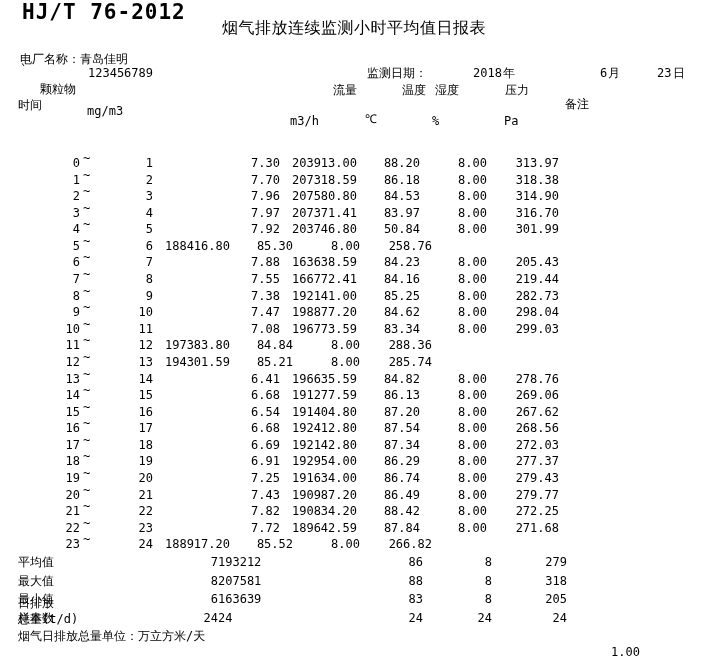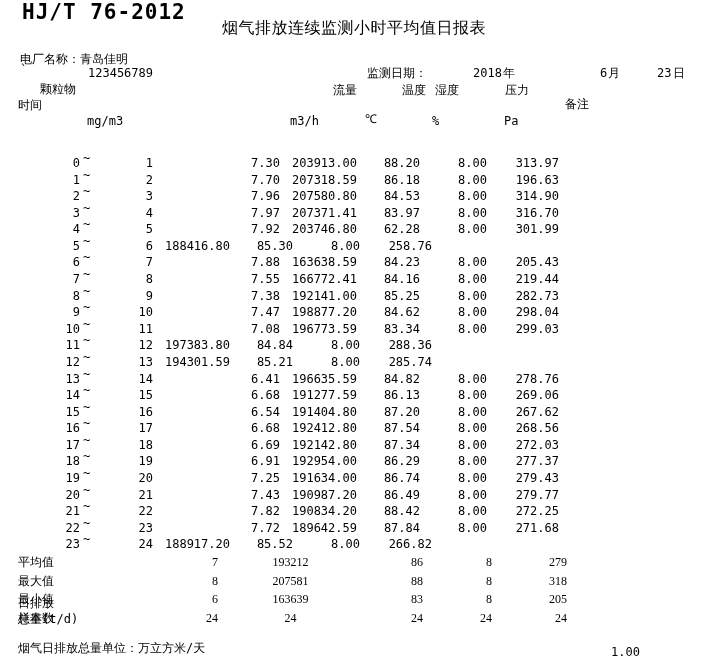--- a/index.html
+++ b/index.html
@@ -3,33 +3,33 @@
 <meta charset="utf-8">
 <style>
   html,body{margin:0;padding:0;background:#fff;}
   #page{position:relative;width:706px;height:665px;background:#ffffff;color:#000000;
         font-family:"DejaVu Sans Mono","Liberation Mono",monospace;
         font-size:12px;line-height:14px;overflow:hidden;}
   .abs{position:absolute;white-space:pre;}
   .std{font-weight:bold;font-size:21px;letter-spacing:1px;}
   .title{font-weight:normal;font-size:16px;letter-spacing:0.5px;}
   .row{display:flex;height:16.58px;}
-  .srow{display:flex;height:18.5px;font-family:Liberation Serif, serif;}
+  .srow{display:flex;height:18.5px;}
   .c{display:block;}
   .h1{width:80px;text-align:right;}
   .tld{width:13px;text-align:center;position:relative;top:-5px;}
   .h2{width:60px;text-align:right;}
   .pm{width:127px;text-align:right;}
   .fl{width:77px;text-align:right;}
   .tp{width:63px;text-align:right;}
   .hu{width:67px;text-align:right;}
   .pr{width:72px;text-align:right;}
   .slb{width:80px;padding-left:18px;box-sizing:border-box;}
   .s1{width:138px;text-align:right;}
-  .s2{width:145px;text-align:center;}
+  .s2{width:145px;text-align:left;}
   .s3{width:60px;text-align:right;}
   .s4{width:69px;text-align:right;}
   .s5{width:75px;text-align:right;}
 </style>
 </head>
 <body>
 
 <div id="page">
 
   <div class="abs std" style="left:22px;top:5px;">HJ/T 76-2012</div>
@@ -48,21 +48,21 @@
   <div class="abs" style="left:673px;top:66px;">日</div>
 
   <div class="abs" style="left:40px;top:82px;">颗粒物</div>
   <div class="abs" style="left:333px;top:83px;">流量</div>
   <div class="abs" style="left:402px;top:83px;">温度</div>
   <div class="abs" style="left:435px;top:83px;">湿度</div>
   <div class="abs" style="left:505px;top:83px;text-align:right;">压力</div>
   <div class="abs" style="left:18px;top:98px;">时间</div>
   <div class="abs" style="left:565px;top:97px;">备注</div>
 
-  <div class="abs" style="left:87px;top:114px;">mg/m3</div>
+  <div class="abs" style="left:87px;top:104px;">mg/m3</div>
   <div class="abs" style="left:290px;top:114px;">m3/h</div>
   <div class="abs" style="left:365px;top:112px;">℃</div>
   <div class="abs" style="left:432px;top:114px;">%</div>
   <div class="abs" style="left:504px;top:114px;">Pa</div>
 
   <div class="abs" style="left:0px;top:128px;">
     <div class="row">
       <span class="c h1">0</span>
       <span class="c tld">~</span>
       <span class="c h2">1</span>
@@ -72,21 +72,21 @@
       <span class="c hu">8.00</span>
       <span class="c pr">313.97</span>
     </div><div class="row">
       <span class="c h1">1</span>
       <span class="c tld">~</span>
       <span class="c h2">2</span>
       <span class="c pm">7.70</span>
       <span class="c fl">207318.59</span>
       <span class="c tp">86.18</span>
       <span class="c hu">8.00</span>
-      <span class="c pr">196.63</span>
+      <span class="c pr">318.38</span>
     </div><div class="row">
       <span class="c h1">2</span>
       <span class="c tld">~</span>
       <span class="c h2">3</span>
       <span class="c pm">7.96</span>
       <span class="c fl">207580.80</span>
       <span class="c tp">84.53</span>
       <span class="c hu">8.00</span>
       <span class="c pr">314.90</span>
     </div><div class="row">
@@ -97,21 +97,21 @@
       <span class="c fl">207371.41</span>
       <span class="c tp">83.97</span>
       <span class="c hu">8.00</span>
       <span class="c pr">316.70</span>
     </div><div class="row">
       <span class="c h1">4</span>
       <span class="c tld">~</span>
       <span class="c h2">5</span>
       <span class="c pm">7.92</span>
       <span class="c fl">203746.80</span>
-      <span class="c tp">62.28</span>
+      <span class="c tp">50.84</span>
       <span class="c hu">8.00</span>
       <span class="c pr">301.99</span>
     </div><div class="row">
       <span class="c h1">5</span>
       <span class="c tld">~</span>
       <span class="c h2">6</span>
       <span class="c fl">188416.80</span>
       <span class="c tp">85.30</span>
       <span class="c hu">8.00</span>
       <span class="c pr">258.76</span>
@@ -304,16 +304,16 @@
       <span class="c s1">24</span>
       <span class="c s2">24</span>
       <span class="c s3">24</span>
       <span class="c s4">24</span>
       <span class="c s5">24</span>
     </div>
   </div>
 
   <div class="abs" style="left:18px;top:596px;">日排放</div>
   <div class="abs" style="left:18px;top:612px;">总量(t/d)</div>
-  <div class="abs" style="left:18px;top:629px;margin-top:12px;">烟气日排放总量单位：万立方米/天</div>
+  <div class="abs" style="left:18px;top:629px;">烟气日排放总量单位：万立方米/天</div>
   <div class="abs" style="left:606px;top:645px;width:34px;text-align:right;">1.00</div>
 
 </div>
 
 </body></html>

